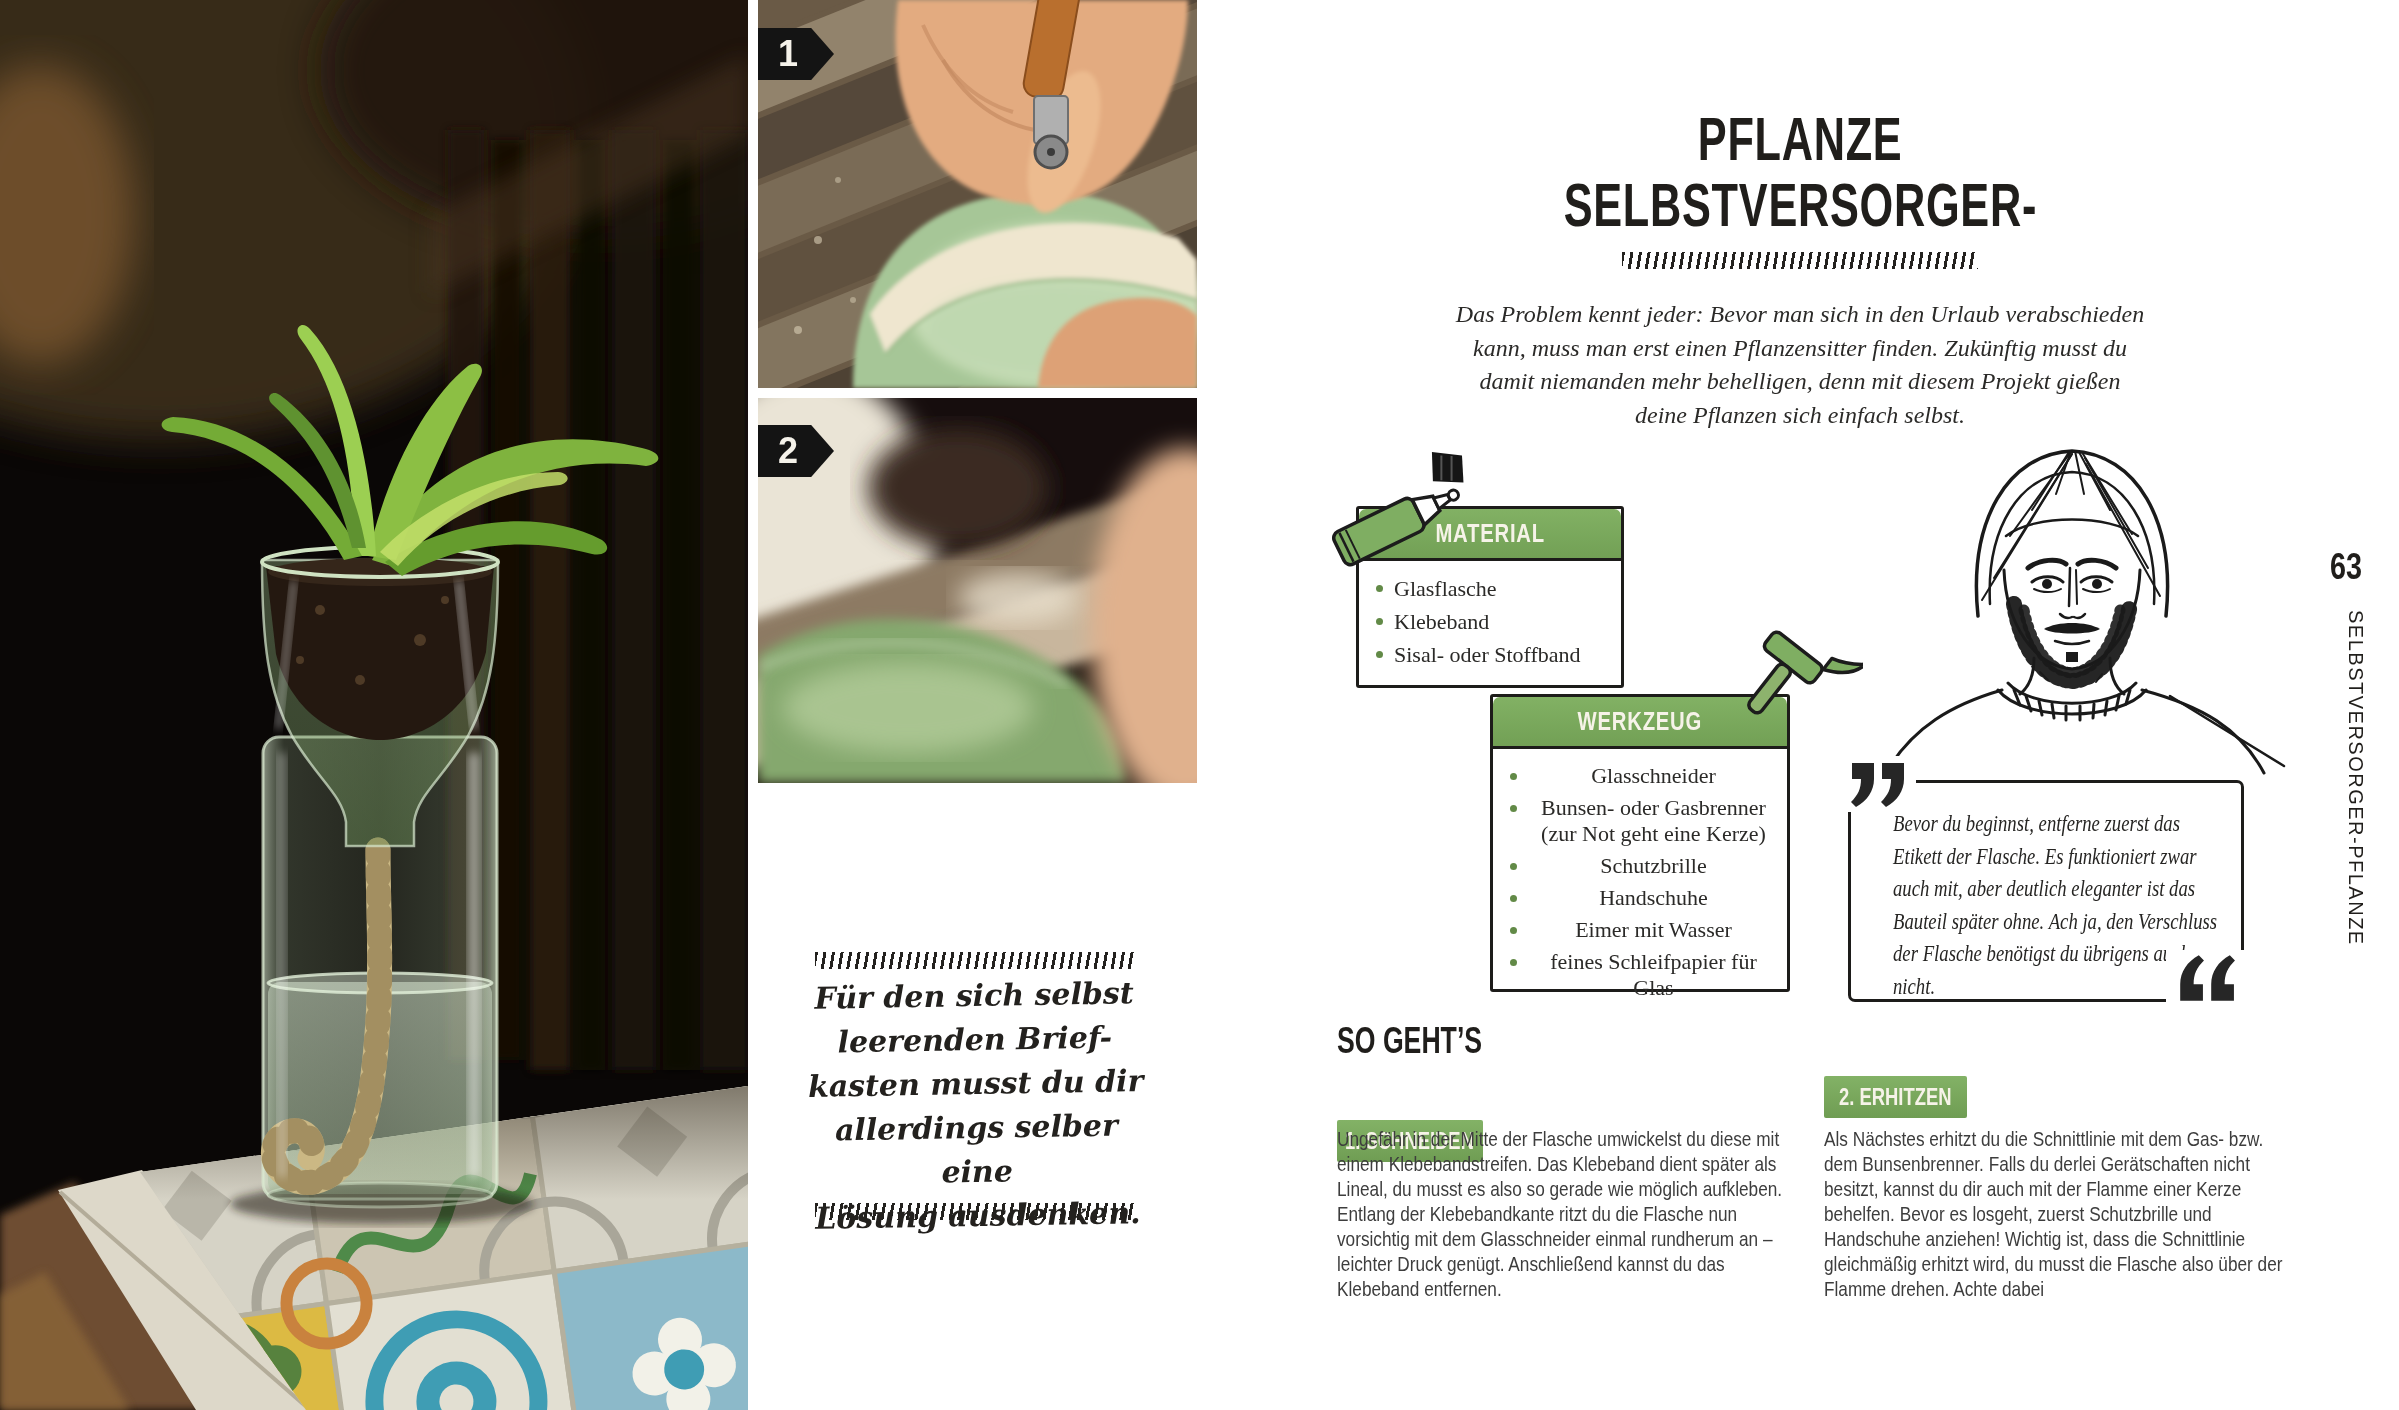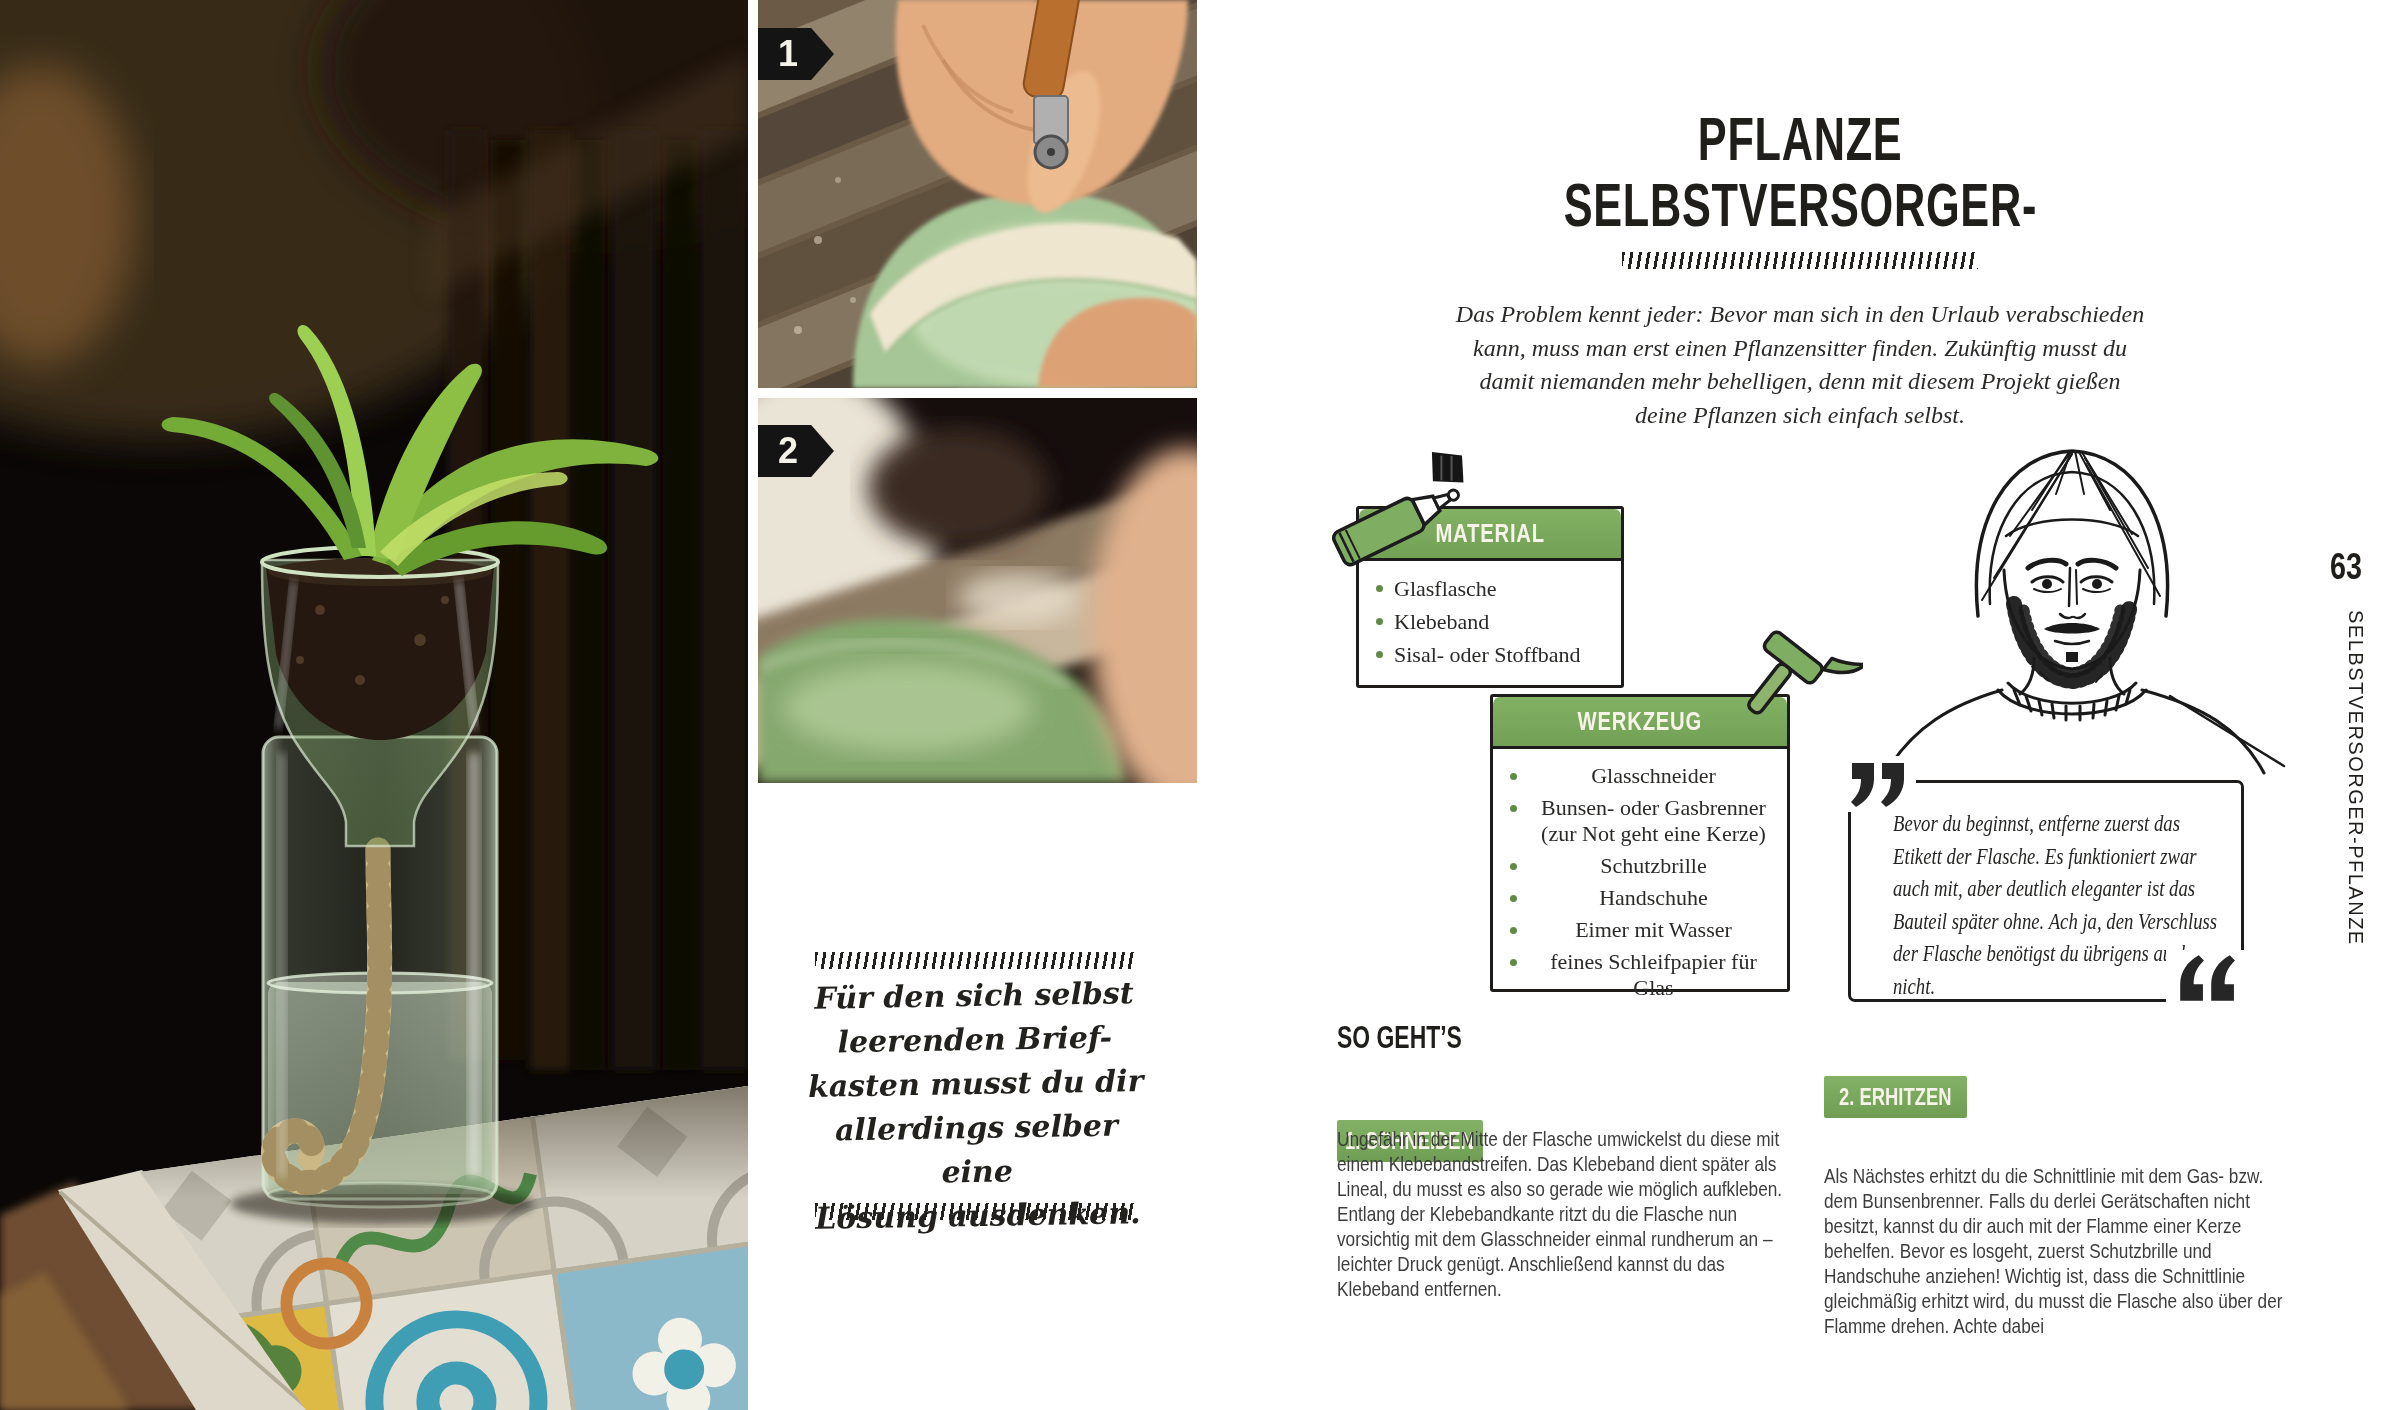--- a/index.html
+++ b/index.html
@@ -51,21 +51,21 @@
   .sketch-box li::before{
     content:"";position:absolute;left:3px;top:10px;width:7px;height:7px;border-radius:50%;background:var(--green-d);
   }
   .quote-box{border:3px solid var(--ink);border-radius:7px;background:#fff;}
   .quote-text{
     position:absolute;left:42px;top:24px;width:430px;
     transform:scaleX(.78);transform-origin:left top;
     font-family:"Liberation Serif",serif;font-style:italic;font-size:24px;line-height:32.5px;color:#262523;
   }
   .qmark-patch{background:#fff;display:flex;align-items:center;justify-content:center;z-index:3;}
-  .so-gehts{font-weight:bold;font-size:31px;color:#201e1b;}
+  .so-gehts{font-weight:bold;font-size:36px;color:#201e1b;}
   .step-badge{
     background:linear-gradient(180deg,#83b266,#6f9d53);
     display:flex;align-items:center;justify-content:center;
     color:#f6f3e8;font-weight:bold;font-size:23px;height:42px;border-radius:2px;
   }
   .step-text{
     width:566px;transform:scaleX(.82);transform-origin:left top;
     font-size:21px;line-height:25px;color:var(--body);text-align:left;
   }
   .note-line{
@@ -474,21 +474,21 @@
   <div class="abs step-badge" style="left:1337px;top:1076px;width:146px;margin-top:44px;">
     <span class="cx" style="transform:scaleX(.8);">1. SCHNEIDEN</span>
   </div>
   <div class="abs" style="left:1337px;top:1126px;">
     <div class="step-text">Ungefähr in der Mitte der Flasche umwickelst du diese mit einem Klebebandstreifen. Das Klebeband dient später als Lineal, du musst es also so gerade wie möglich aufkleben. Entlang der Klebebandkante ritzt du die Flasche nun vorsichtig mit dem Glasschneider einmal rundherum an – leichter Druck genügt. Anschließend kannst du das Klebeband entfernen.</div>
   </div>
 
   <div class="abs step-badge" style="left:1824px;top:1076px;width:143px;">
     <span class="cx" style="transform:scaleX(.8);">2. ERHITZEN</span>
   </div>
-  <div class="abs" style="left:1824px;top:1126px;margin-top:37px;">
+  <div class="abs" style="left:1824px;top:1126px;">
     <div class="step-text" style="width:572px;">Als Nächstes erhitzt du die Schnittlinie mit dem Gas- bzw. dem Bunsenbrenner. Falls du derlei Gerätschaften nicht besitzt, kannst du dir auch mit der Flamme einer Kerze behelfen. Bevor es losgeht, zuerst Schutzbrille und Handschuhe anziehen! Wichtig ist, dass die Schnittlinie gleichmäßig erhitzt wird, du musst die Flasche also über der Flamme drehen. Achte dabei</div>
   </div>
 
   <div class="abs pagenum" style="left:2330px;top:546px;">
     <span class="cxl" style="transform:scaleX(.8);">63</span>
   </div>
   <div class="abs side-label" style="left:2344px;top:610px;">SELBSTVERSORGER-PFLANZE</div>
 
 </div>
 

